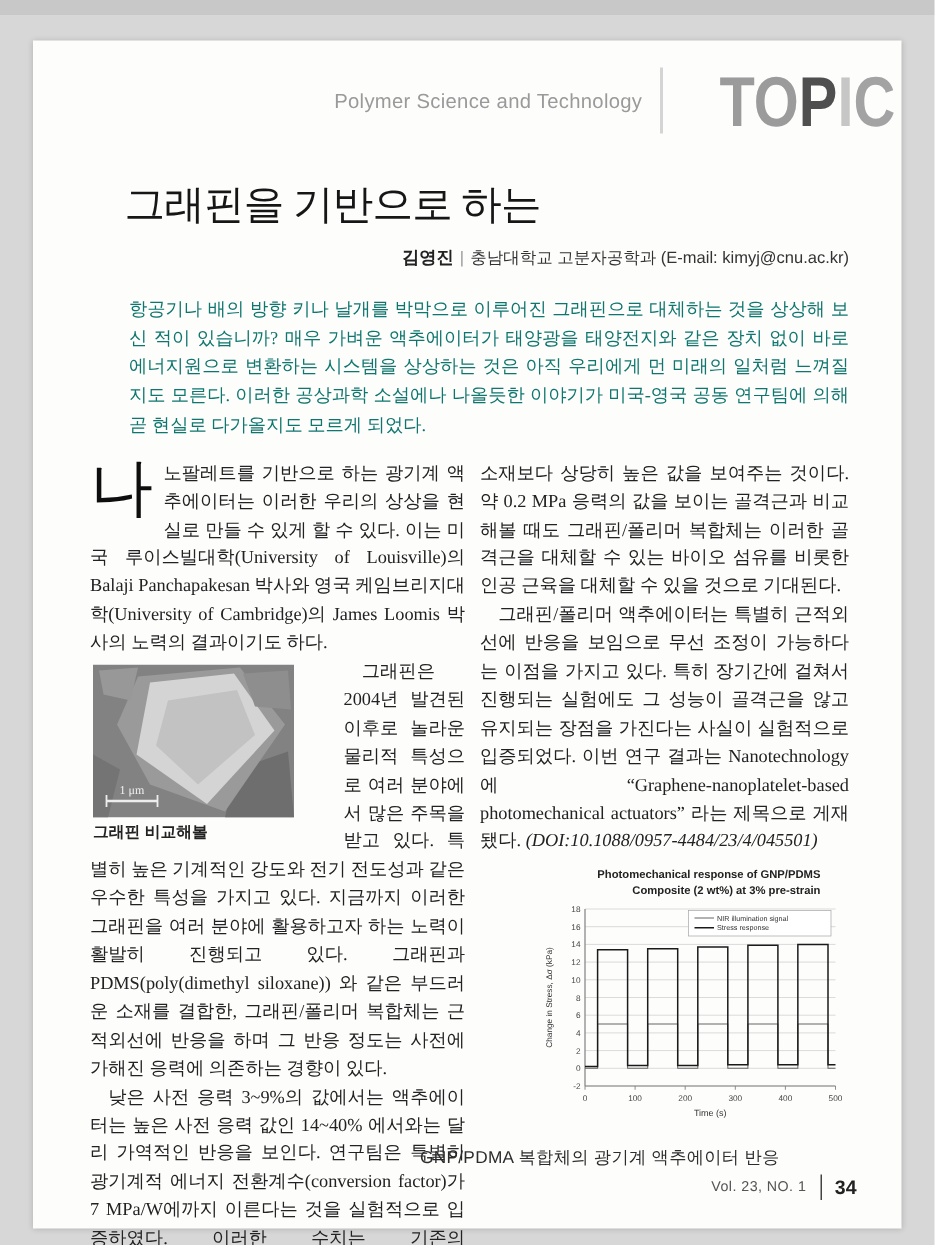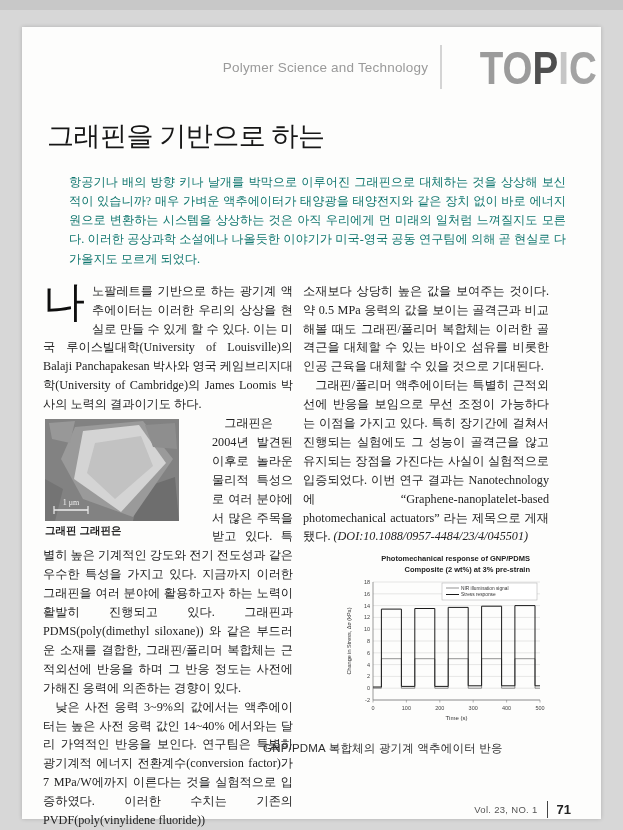--- a/index.html
+++ b/index.html
@@ -6,37 +6,37 @@
   body{
     width:623px;height:830px;
     background:#d7d7d7;
     font-family:"Liberation Serif","DejaVu Serif",serif;
     position:relative;overflow:hidden;
   }
   .scan-top{position:absolute;top:0;left:0;width:623px;height:10px;background:#c8c8c8;}
   .page{
     position:absolute;left:22px;top:27px;width:579px;height:792px;
     background:#fdfdfc;box-shadow:0 0 4px rgba(0,0,0,.18);
-    box-sizing:border-box;padding:0 35px 0 21px;
+    box-sizing:border-box;padding:0 35px 0 38px;
   }
   
   .header{display:flex;justify-content:flex-end;align-items:center;gap:12px;
     padding-top:12px;margin-right:-31px;height:56px;}
   .journal-name{font-family:"Liberation Sans","DejaVu Sans",sans-serif;
     font-size:13.5px;color:#9a9a9a;letter-spacing:.2px;}
   .header-divider{width:2px;height:44px;background:#d4d4d4;}
   .topic{font-family:"Liberation Sans","DejaVu Sans",sans-serif;font-weight:700;
     font-size:47px;line-height:1;transform:scaleX(.82);transform-origin:right center;
     letter-spacing:0;white-space:nowrap;}
   .topic .l0,.topic .l1{color:#9b9b9b;}
   .topic .l2{color:#4f4f4f;}
   .topic .l3{color:#c6c6c6;}
   .topic .l4{color:#a3a3a3;}
   
-  .title{margin:24px 0 0 4px;font-size:27px;line-height:1.33;color:#161616;
+  .title{margin:24px 0 0 23px;font-size:27px;line-height:1.33;color:#161616;
     letter-spacing:-.5px;}
   .author-line{margin-top:9px;text-align:right;
     font-family:"Liberation Sans","DejaVu Sans",sans-serif;font-size:11px;color:#333;}
   .author-name{font-weight:700;font-size:11.5px;color:#222;}
   .author-sep{color:#999;margin:0 4px;}
   
   .lead{margin:18px 0 0 26px;font-size:12.2px;line-height:1.57;text-align:justify;
     color:#0f766e;}
   
   .columns{display:flex;gap:10px;margin-top:13px;}
@@ -55,21 +55,21 @@
   .chart-block{width:204px;margin:8px 0 0 40px;}
   .chart-title{font-family:"Liberation Sans","DejaVu Sans",sans-serif;font-weight:700;
     font-size:7.5px;line-height:1.35;text-align:right;color:#222;width:170px;margin:0 auto 2px auto;}
   .chart-caption{font-family:"Liberation Sans","DejaVu Sans",sans-serif;
     font-size:11.5px;color:#2c2c2c;margin-top:7px;letter-spacing:.2px;width:246px;margin-left:-40px;}
   .doi{font-style:italic;}
   
   .notes{margin-top:12px;font-family:"Liberation Sans","DejaVu Sans",sans-serif;
     font-size:10.2px;line-height:1.55;color:#333;text-align:justify;}
   
-  .footer{position:absolute;right:30px;bottom:1px;display:flex;align-items:center;gap:9px;
+  .footer{position:absolute;right:30px;bottom:19px;display:flex;align-items:center;gap:9px;
     font-family:"Liberation Sans","DejaVu Sans",sans-serif;}
   .footer-vol{font-size:9.5px;color:#555;letter-spacing:.3px;}
   .footer-bar{width:1px;height:17px;background:#444;}
   .footer-page{font-size:13px;font-weight:700;color:#222;}
   .chart-svg text{font-family:"Liberation Sans","DejaVu Sans",sans-serif;}
 </style>
 </head>
 <body>
 
 <div class="scan-top"></div>
@@ -79,20 +79,24 @@
   <div class="header">
     <span class="journal-name">Polymer Science and Technology</span>
     <span class="header-divider"></span>
     <span class="topic"><span class="l0">T</span><span class="l1">O</span><span class="l2">P</span><span class="l3">I</span><span class="l4">C</span></span>
   </div>
 
   <div class="title">
     <div>그래핀을 기반으로 하는</div>
   </div>
 
+  <div class="author-line">
+    <span class="author-name">김영진</span><span class="author-sep">|</span><span>충남대학교 고분자공학과</span>
+    <span>(E-mail: kimyj@cnu.ac.kr)</span>
+  </div>
 
   <div class="lead">항공기나 배의 방향 키나 날개를 박막으로 이루어진 그래핀으로 대체하는 것을 상상해 보신 적이 있습니까? 매우 가벼운 액추에이터가 태양광을 태양전지와 같은 장치 없이 바로 에너지원으로 변환하는 시스템을 상상하는 것은 아직 우리에게 먼 미래의 일처럼 느껴질지도 모른다. 이러한 공상과학 소설에나 나올듯한 이야기가 미국-영국 공동 연구팀에 의해 곧 현실로 다가올지도 모르게 되었다.</div>
 
   <div class="columns">
 
     <div class="col col-left">
       <p><span class="dropcap">나</span><span>노팔레트를 기반으로 하는 광기계 액추에이터는 이러한 우리의 상상을 현실로 만들 수 있게 할 수 있다. 이는 미국 루이스빌대학(University of Louisville)의 Balaji Panchapakesan 박사와 영국 케임브리지대학(University of Cambridge)의 James Loomis 박사의 노력의 결과이기도 하다.</span></p>
 
       <p class="indent">
         <span class="sem-figure">
@@ -103,29 +107,29 @@
             <polygon points="30,8 98,2 128,40 88,98 38,80 16,40" fill="#9a9a9a"></polygon>
             <polygon points="38,12 94,6 121,44 76,93 29,60" fill="#d4d4d4"></polygon>
             <polygon points="50,24 96,17 108,47 70,80 42,54" fill="#c2c2c2"></polygon>
             <polygon points="4,4 30,2 25,24 7,20" fill="#989898"></polygon>
             <polygon points="100,6 130,4 132,30 108,28" fill="#8e8e8e"></polygon>
             <line x1="9" y1="91" x2="43" y2="91" stroke="#ededed" stroke-width="1.6"></line>
             <line x1="9" y1="87" x2="9" y2="95" stroke="#ededed" stroke-width="1.2"></line>
             <line x1="43" y1="87" x2="43" y2="95" stroke="#ededed" stroke-width="1.2"></line>
             <text x="26" y="86" text-anchor="middle" font-size="8" fill="#f0f0f0">1 μm</text>
           </svg>
-          <span class="sem-caption">그래핀 그래핀은</span>
+          <span class="sem-caption">그래핀 비교해볼</span>
         </span><span>그래핀은 2004년 발견된 이후로 놀라운 물리적 특성으로 여러 분야에서 많은 주목을 받고 있다. 특별히 높은 기계적인 강도와 전기 전도성과 같은 우수한 특성을 가지고 있다. 지금까지 이러한 그래핀을 여러 분야에 활용하고자 하는 노력이 활발히 진행되고 있다. 그래핀과 PDMS(poly(dimethyl siloxane)) 와 같은 부드러운 소재를 결합한, 그래핀/폴리머 복합체는 근적외선에 반응을 하며 그 반응 정도는 사전에 가해진 응력에 의존하는 경향이 있다.</span>
       </p>
 
       <p class="indent">낮은 사전 응력 3~9%의 값에서는 액추에이터는 높은 사전 응력 값인 14~40% 에서와는 달리 가역적인 반응을 보인다. 연구팀은 특별히 광기계적 에너지 전환계수(conversion factor)가 7 MPa/W에까지 이른다는 것을 실험적으로 입증하였다. 이러한 수치는 기존의 PVDF(poly(vinylidene fluoride))</p>
     </div>
 
     <div class="col col-right">
-      <p>소재보다 상당히 높은 값을 보여주는 것이다. 약 0.5 MPa 응력의 값을 보이는 골격근과 비교해볼 때도 그래핀/폴리머 복합체는 이러한 골격근을 대체할 수 있는 바이오 섬유를 비롯한 인공 근육을 대체할 수 있을 것으로 기대된다.</p>
+      <p>소재보다 상당히 높은 값을 보여주는 것이다. 약 0.2 MPa 응력의 값을 보이는 골격근과 비교해볼 때도 그래핀/폴리머 복합체는 이러한 골격근을 대체할 수 있는 바이오 섬유를 비롯한 인공 근육을 대체할 수 있을 것으로 기대된다.</p>
       <p class="indent"><span>그래핀/폴리머 액추에이터는 특별히 근적외선에 반응을 보임으로 무선 조정이 가능하다는 이점을 가지고 있다. 특히 장기간에 걸쳐서 진행되는 실험에도 그 성능이 골격근을 않고 유지되는 장점을 가진다는 사실이 실험적으로 입증되었다. 이번 연구 결과는 Nanotechnology에 “Graphene-nanoplatelet-based photomechanical actuators” 라는 제목으로 게재됐다.</span> <span class="doi">(DOI:10.1088/0957-4484/23/4/045501)</span></p>
 
       <div class="chart-block">
         <div class="chart-title">Photomechanical response of GNP/PDMS Composite (2 wt%) at 3% pre-strain</div>
         <svg class="chart-svg" width="204" height="150" viewBox="0 0 204 150">
             <line x1="30" y1="123" x2="197" y2="123" stroke="#cfcfcf" stroke-width="0.5"></line>
             <text x="27" y="125" font-size="5.5" text-anchor="end" fill="#444">-2</text>
             <line x1="30" y1="111.2" x2="197" y2="111.2" stroke="#cfcfcf" stroke-width="0.5"></line>
             <text x="27" y="113.2" font-size="5.5" text-anchor="end" fill="#444">0</text>
             <line x1="30" y1="99.4" x2="197" y2="99.4" stroke="#cfcfcf" stroke-width="0.5"></line>
@@ -176,16 +180,16 @@
       <div class="notes">
         <div> </div>
 
       </div>
     </div>
   </div>
 
   <div class="footer">
     <span class="footer-vol">Vol. 23, NO. 1</span>
     <span class="footer-bar"></span>
-    <span class="footer-page">71</span>
+    <span class="footer-page">34</span>
   </div>
 
 </div>
 
 </body></html>

